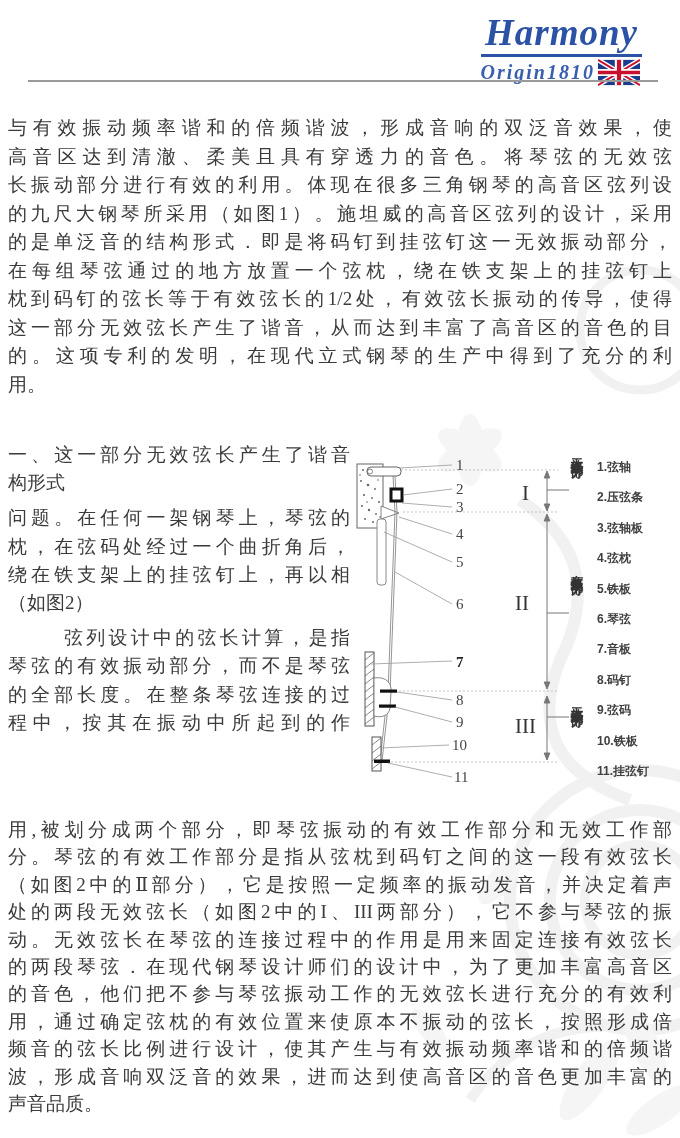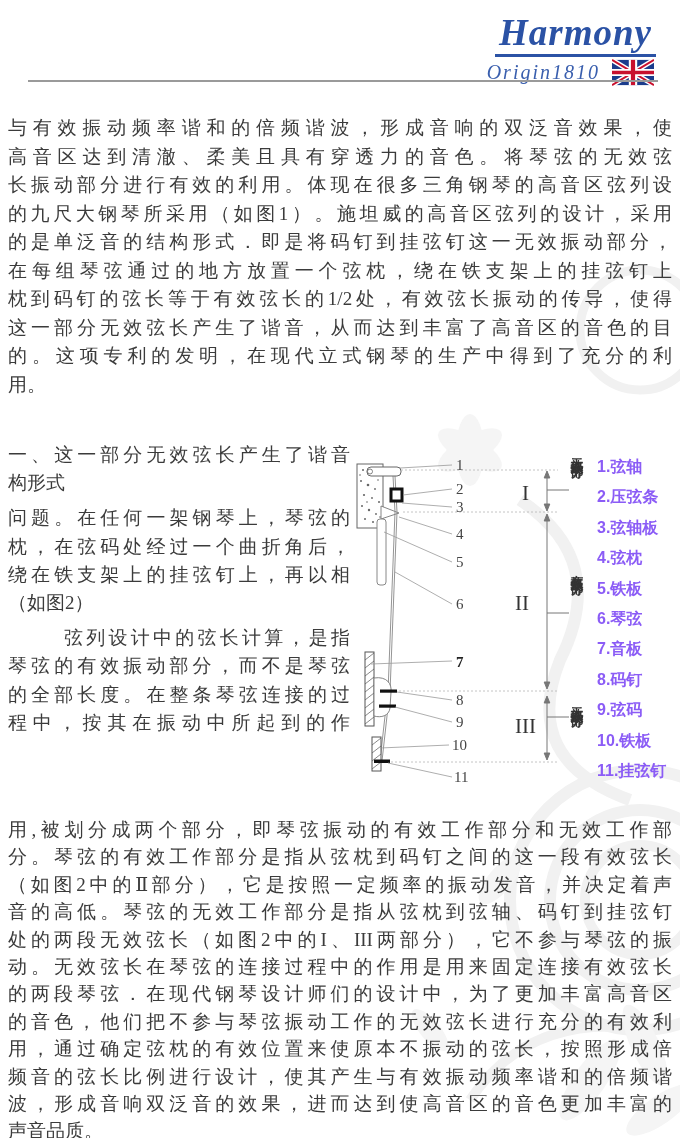--- a/index.html
+++ b/index.html
@@ -1,44 +1,44 @@
 <!DOCTYPE html>
 <html><head>
 <meta charset="utf-8">
 <style>
   html,body{margin:0;padding:0;background:#fff;}
   .page{position:relative;width:680px;height:1138px;background:#fff;overflow:hidden;
         font-family:"Liberation Serif","DejaVu Serif",serif;color:#3b3b3b;}
   
   .wm{position:absolute;inset:0;z-index:0;}
   
-  .logo{position:absolute;top:14px;right:24px;text-align:right;z-index:1;}
+  .logo{position:absolute;top:14px;right:38px;text-align:right;z-index:1;}
   .brand{display:inline-block;font-size:37px;font-weight:bold;font-style:italic;letter-spacing:1px;
          color:#2b52a5;border-bottom:3px solid #2b52a5;line-height:1.05;padding:0 4px 1px 4px;}
-  .subrow{display:flex;align-items:center;justify-content:flex-end;gap:12px;margin-top:2px;padding-right:2px;}
+  .subrow{display:flex;align-items:center;justify-content:flex-end;gap:3px;margin-top:2px;padding-right:2px;font-weight:bold;}
   .subbrand{font-size:20px;font-style:italic;letter-spacing:2px;color:#3a5fae;line-height:1;}
   .rule{position:absolute;top:80px;left:28px;width:630px;height:2px;background:#9a9a9a;z-index:1;}
   
   .tblock{position:absolute;z-index:1;font-size:19px;}
   .tl{height:var(--lh);line-height:var(--lh);overflow:hidden;}
   .j{text-align:justify;text-align-last:justify;}
   .ind{text-indent:56px;}
   .intro{--lh:28.5px;top:114px;left:8px;width:664px;}
   .col{--lh:28.2px;top:441px;left:8px;width:342px;}
   .col .para{margin-top:7px;}
   .b2{--lh:27.4px;top:816px;left:8px;width:664px;}
   
   .fig{position:absolute;left:355px;top:440px;width:325px;height:352px;z-index:1;}
   .fig svg{position:absolute;left:0;top:0;}
   .vlabel{position:absolute;left:214px;writing-mode:vertical-rl;text-orientation:upright;
           font-family:"Liberation Sans","DejaVu Sans",sans-serif;font-weight:600;font-size:12.5px;
           letter-spacing:1.5px;color:#333;line-height:16px;}
   .legend{position:absolute;left:242px;top:12px;width:82px;}
   .legend-item{height:30.4px;line-height:30.4px;font-family:"Liberation Sans","DejaVu Sans",sans-serif;
-          font-weight:bold;font-size:16px;color:#8b5cf6;white-space:nowrap;}
+          font-weight:bold;font-size:12px;color:#404040;white-space:nowrap;}
 </style>
 </head>
 <body>
 
 <div class="page">
 
   <svg class="wm" width="680" height="1138" viewBox="0 0 680 1138">
     <g fill="none" stroke="#f1f1f1">
       <circle cx="640" cy="900" r="55" stroke-width="10"></circle>
       <circle cx="640" cy="900" r="90" stroke-width="12"></circle>
@@ -114,21 +114,20 @@
           <div class="tl j">程中，按其在振动中所起到的作</div>
         </div>
     </div>
   </div>
 
   <div class="tblock b2">
     <div>
         <div class="tl j">用,被划分成两个部分，即琴弦振动的有效工作部分和无效工作部</div>
         <div class="tl j">分。琴弦的有效工作部分是指从弦枕到码钉之间的这一段有效弦长</div>
         <div class="tl j">（如图2中的Ⅱ部分），它是按照一定频率的振动发音，并决定着声</div>
-        <div class="tl j">音的高低。琴弦的无效工作部分是指从弦枕到弦轴、码钉到挂弦钉</div>
         <div class="tl j">处的两段无效弦长（如图2中的I、III两部分），它不参与琴弦的振</div>
         <div class="tl j">动。无效弦长在琴弦的连接过程中的作用是用来固定连接有效弦长</div>
         <div class="tl j">的两段琴弦．在现代钢琴设计师们的设计中，为了更加丰富高音区</div>
         <div class="tl j">的音色，他们把不参与琴弦振动工作的无效弦长进行充分的有效利</div>
         <div class="tl j">用，通过确定弦枕的有效位置来使原本不振动的弦长，按照形成倍</div>
         <div class="tl j">频音的弦长比例进行设计，使其产生与有效振动频率谐和的倍频谐</div>
         <div class="tl j">波，形成音响双泛音的效果，进而达到使高音区的音色更加丰富的</div>
       </div>
     <div class="tl">声音品质。</div>
   </div>

